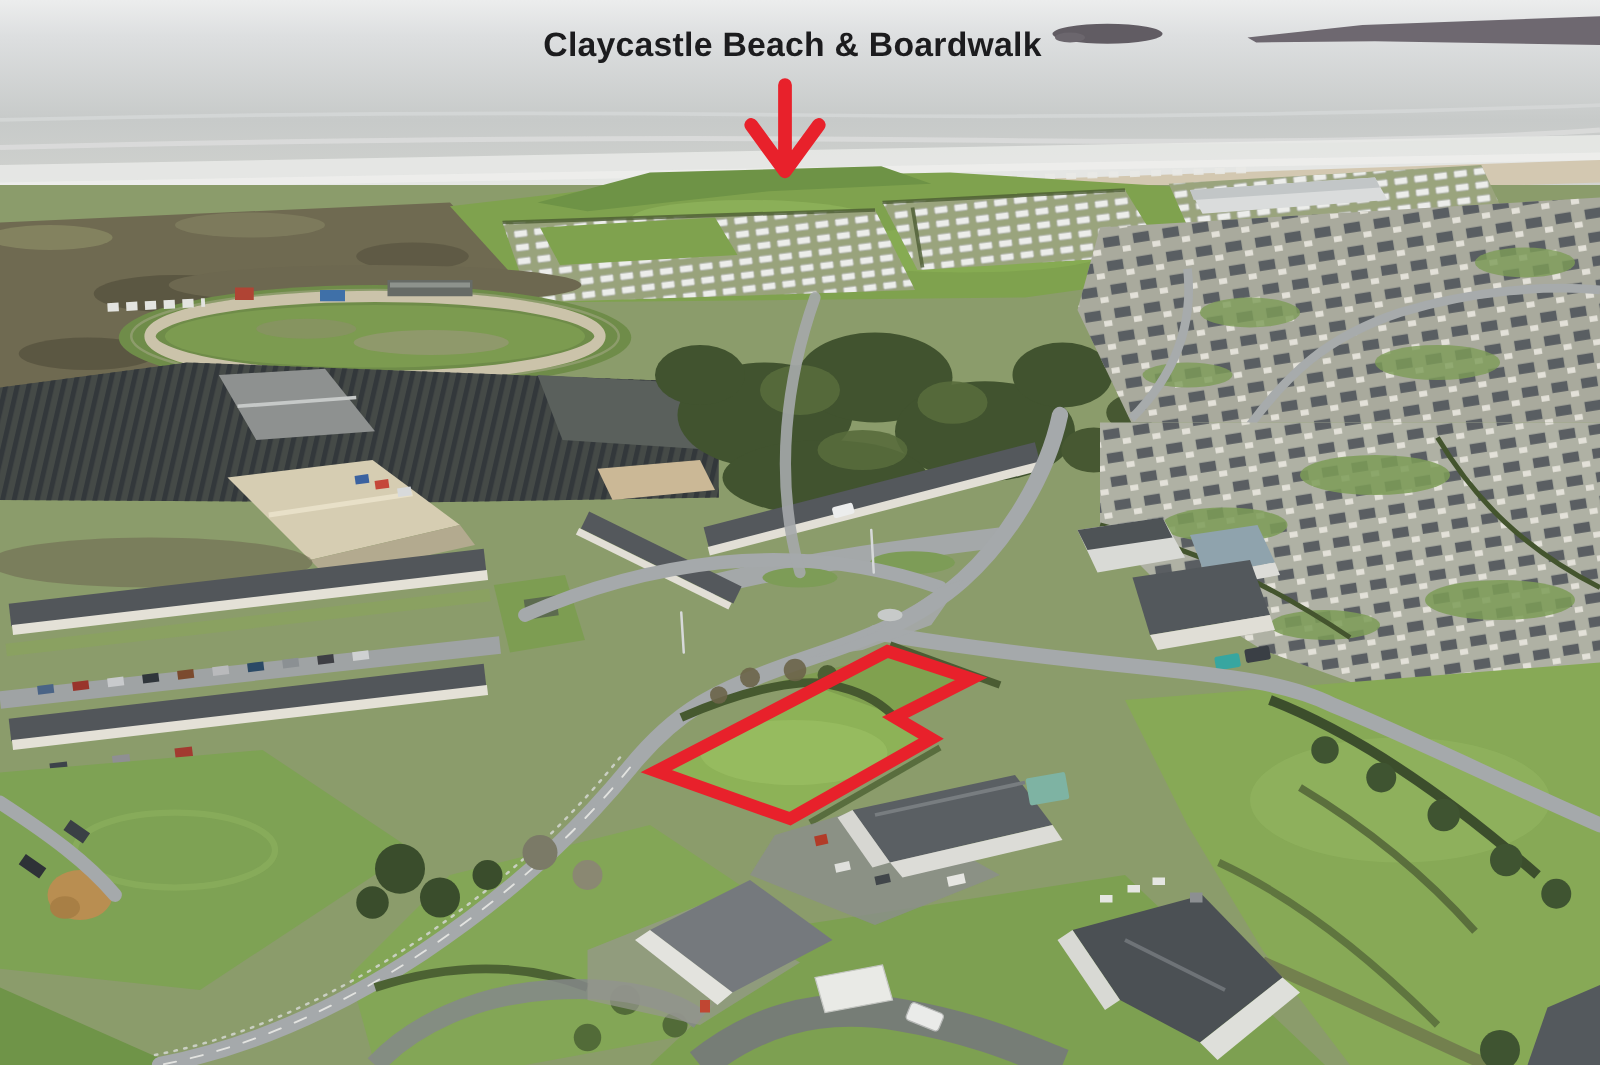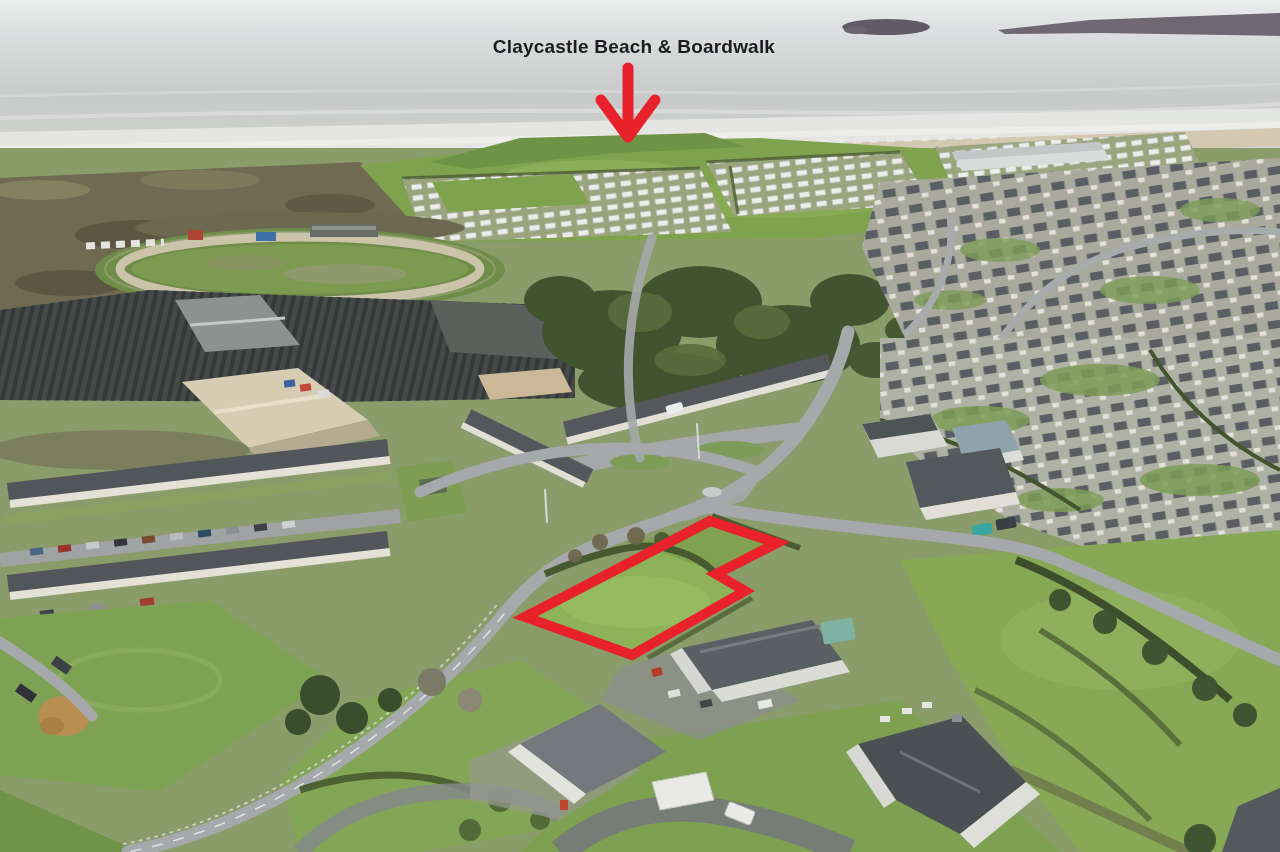--- a/index.html
+++ b/index.html
@@ -2,22 +2,22 @@
 <html style="--annotation-red: #e8212b; --label-color: #1c1c1e;"><head>
 <meta charset="utf-8">
 <style>
   html,body { margin:0; padding:0; background:#202124; }
   .stage {
     position:relative; width:1280px; height:852px; overflow:hidden;
     font-family:"Liberation Sans", sans-serif; background:#c9cccb;
   }
   .scene { position:absolute; inset:0; display:block; }
   .annotation-label {
-    position:absolute; top:36px; left:634px; transform:translateX(-50%);
-    font-size:19px; font-weight:600; letter-spacing:.2px; white-space:nowrap;
+    position:absolute; top:21px; left:634px; transform:translateX(-50%);
+    font-size:27px; font-weight:600; letter-spacing:.2px; white-space:nowrap;
     color:var(--label-color,#1c1c1e);
   }
   [data-name="site-outline"] {
     fill:none; stroke:var(--annotation-red,#e8212b);
     stroke-width:10; stroke-linejoin:miter;
   }
   [data-name="arrow-down-icon"] {
     fill:none; stroke:var(--annotation-red,#e8212b);
     stroke-width:11; stroke-linecap:round; stroke-linejoin:round;
   }

